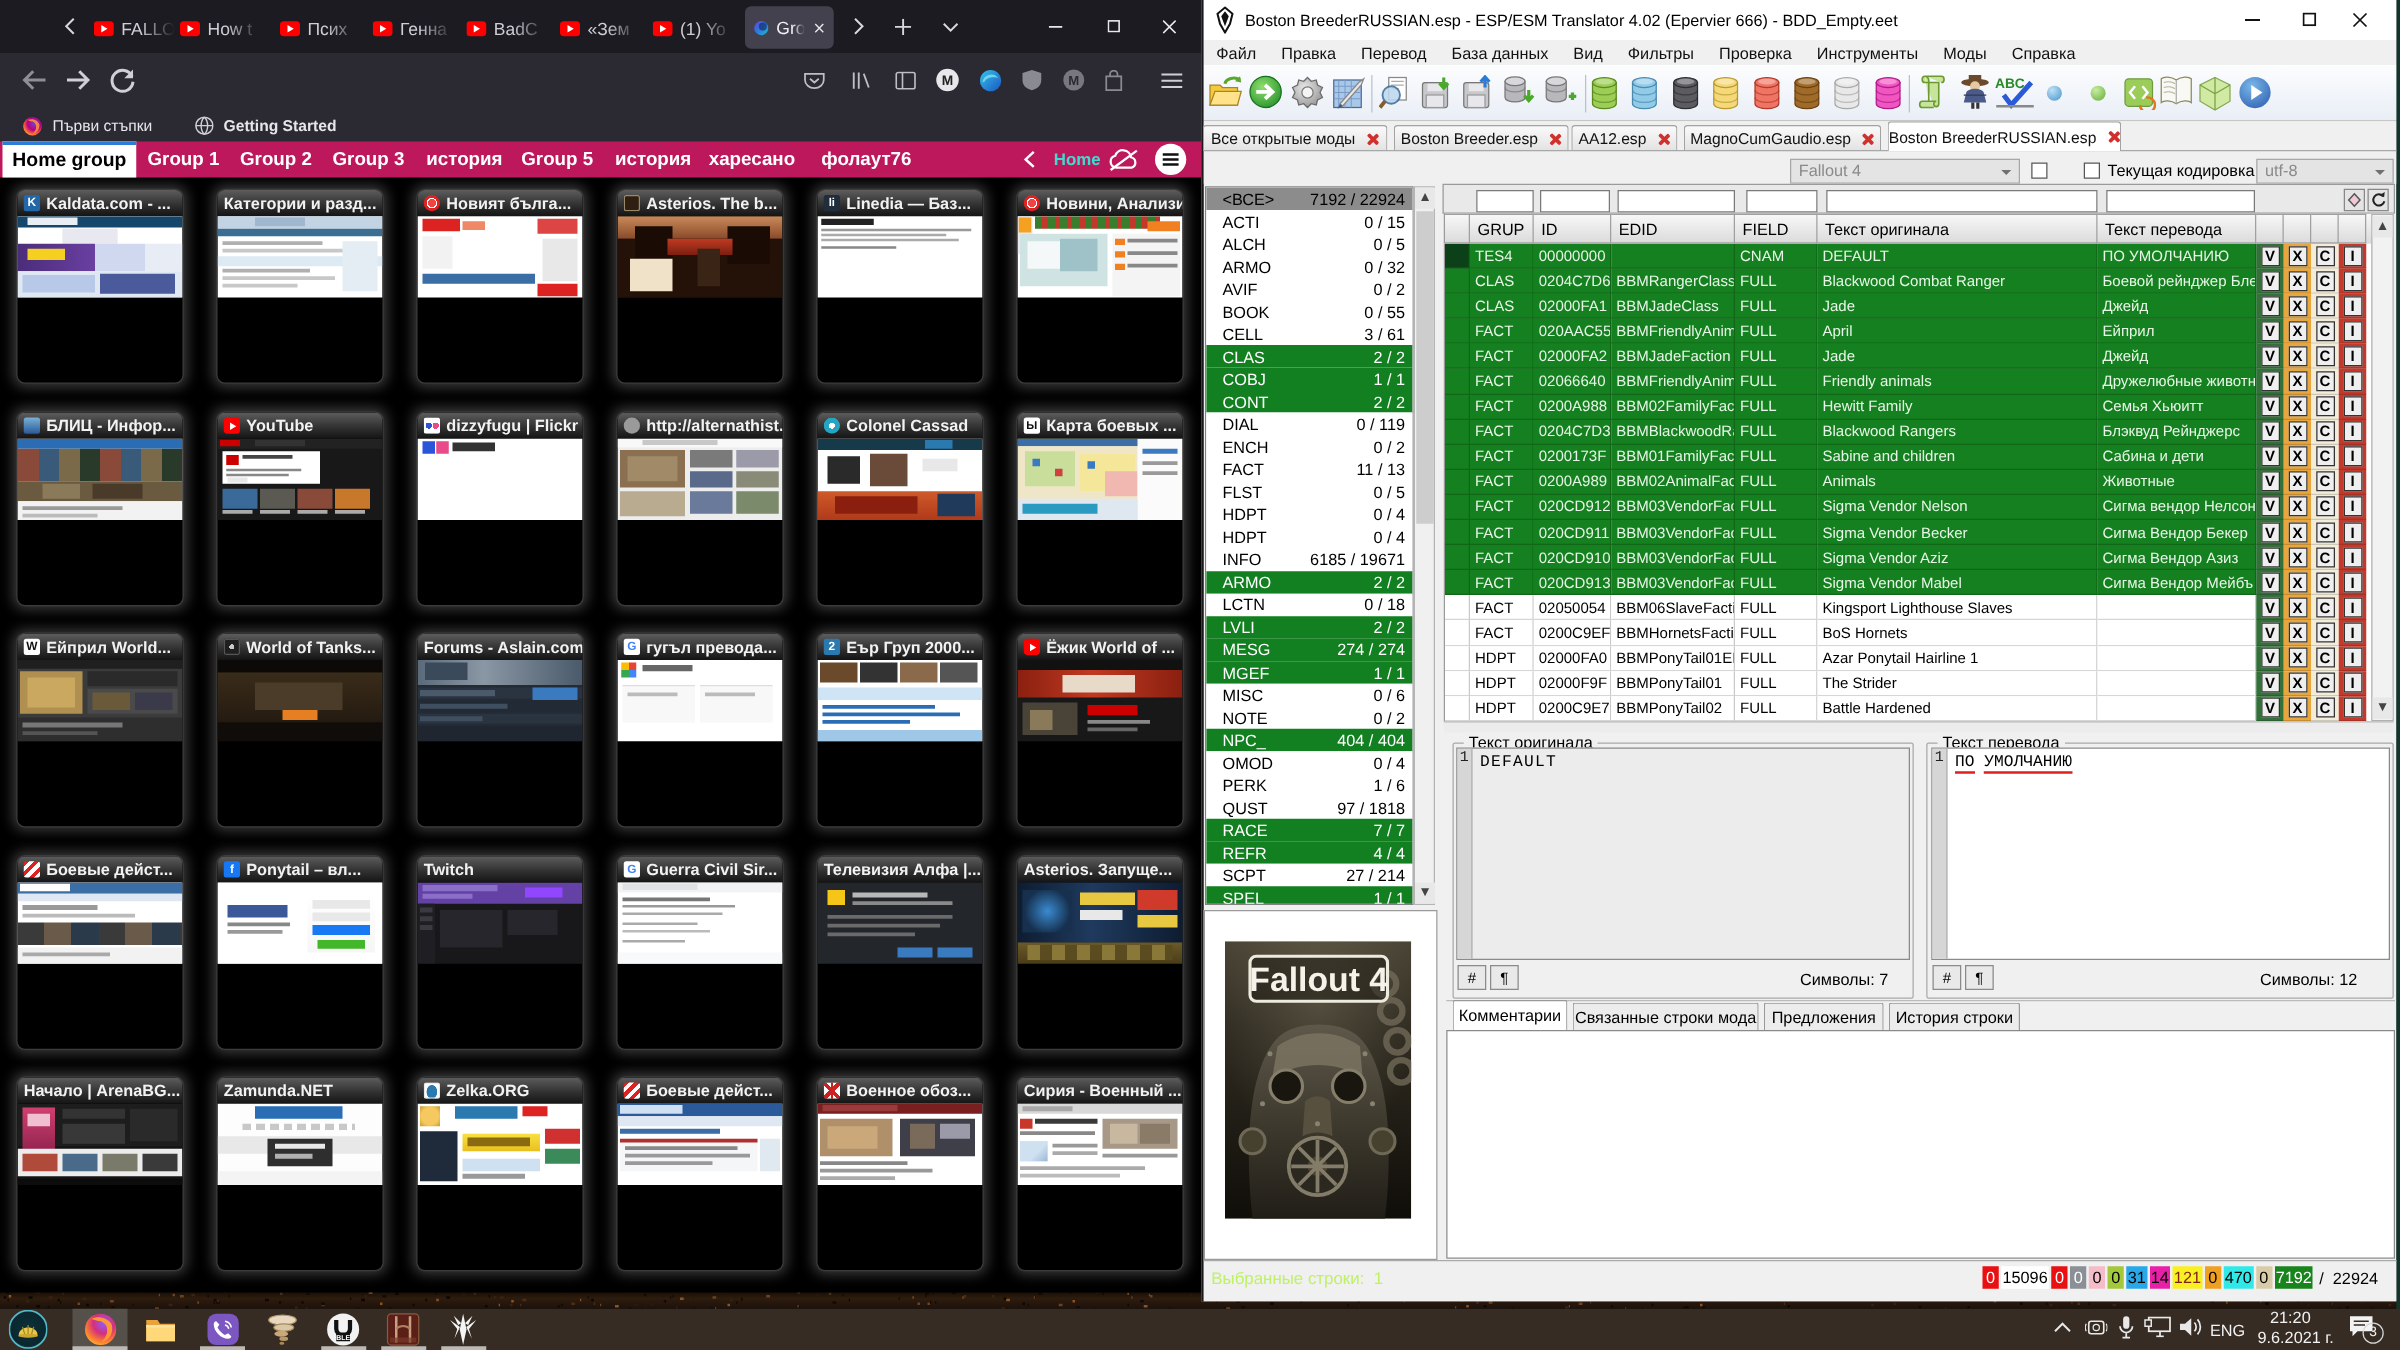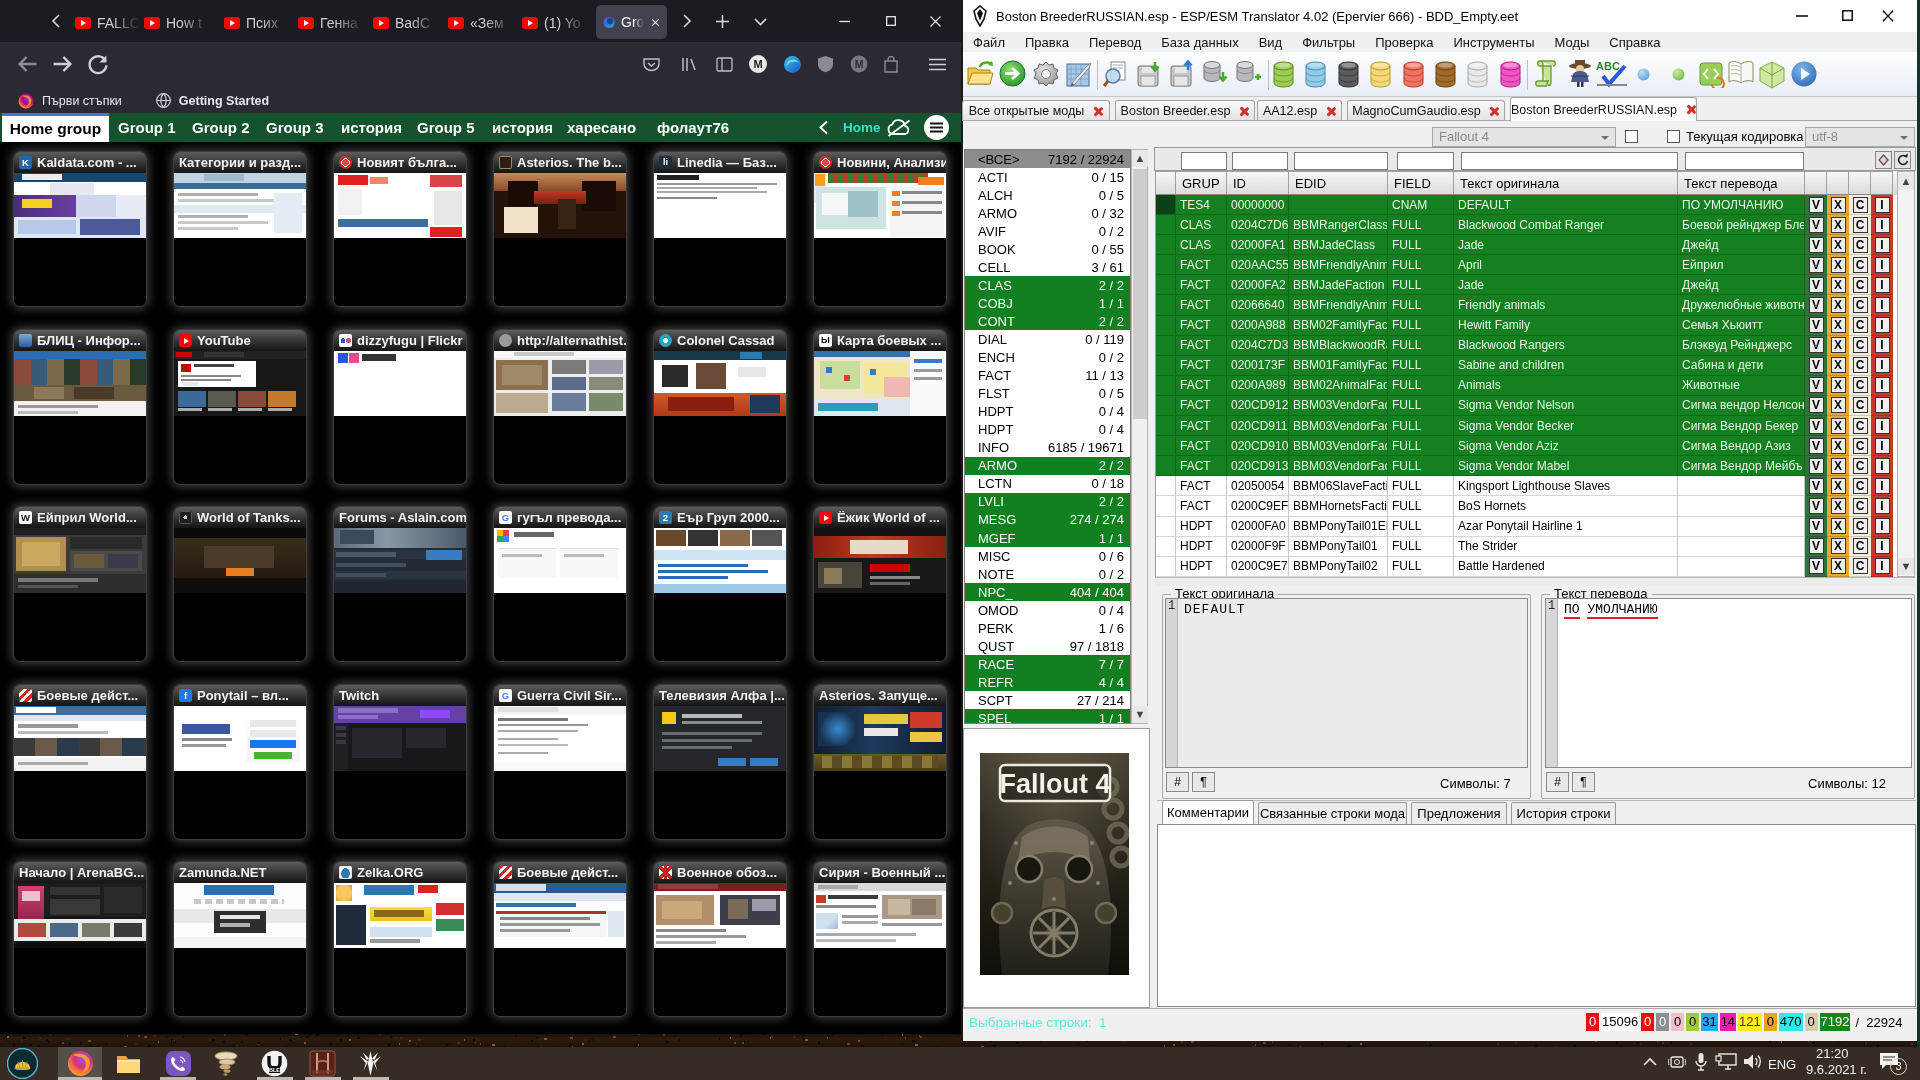--- a/index.html
+++ b/index.html
@@ -13,21 +13,21 @@
 .fad{-webkit-mask-image:linear-gradient(90deg,#000 55%,transparent 95%);mask-image:linear-gradient(90deg,#000 55%,transparent 95%)}
 #atab{position:absolute;left:596px;top:5px;width:71px;height:34px;background:#42414d;border-radius:5px;display:flex;align-items:center;padding:0 7px;gap:6px;color:#f0f0f4;font-size:14px}
 .wbtn{position:absolute;top:0;width:45px;height:42px;display:flex;align-items:center;justify-content:center;color:#eee}
 #navbar{position:absolute;left:0;top:42px;width:961px;height:46px;background:#2b2a33;display:flex;align-items:center}
 .nico{color:#bebec6;display:flex;align-items:center;justify-content:center;position:absolute;top:50px;width:28px;height:28px}
 #urlbar{position:absolute;left:138px;top:50px;width:486px;height:30px;background:#42414d;border:2px solid #45aeba;border-radius:6px;display:flex;align-items:center;overflow:hidden}
 #shieldbox{width:30px;height:28px;background:#52515c;display:flex;align-items:center;justify-content:center;flex:0 0 30px}
 #extchip{height:26px;background:#211f26;display:flex;align-items:center;padding:0 7px;gap:5px;color:#d7d7dc;font-size:13px;flex:0 0 auto}
 #searchph{color:#999aa4;font-size:14px;padding-left:7px;border-left:1px solid #7a7a84;height:20px;line-height:20px;flex:1 1 auto;white-space:nowrap;overflow:hidden}
 #bookbar{position:absolute;left:0;top:88px;width:961px;height:25px;background:#2b2a33;display:flex;align-items:center;color:#e6e6ea;font-size:12.5px;gap:8px}
-#groupbar{position:absolute;left:0;top:113px;width:961px;height:29px;background:#14532d;color:#fff;font-weight:bold;font-size:15px}
+#groupbar{position:absolute;left:0;top:113px;width:961px;height:29px;background:#be185d;color:#fff;font-weight:bold;font-size:15px}
 .glab{position:absolute;top:0;height:29px;line-height:29px;white-space:nowrap}
 #hometab{position:absolute;left:2px;top:0;width:107px;height:29px;background:#fff;border-top:3px solid #2e7cd6;color:#000;text-align:center;line-height:26px;font-size:15.5px;font-weight:bold}
 
 .tile{position:absolute;width:134px;height:156px;background:#000;border-radius:7px;border:1px solid #3c3c3c;box-shadow:0 0 10px 2px rgba(205,205,205,.30);overflow:hidden}
 .thead{height:21px;background:linear-gradient(#5d5d5d,#323232 55%,#141414);display:flex;align-items:center;padding:0 5px;gap:5px;font-weight:bold;font-size:13px;color:#f2f2f2;white-space:nowrap;overflow:hidden}
 .fav{width:13px;height:13px;flex:0 0 13px;border-radius:2px;position:relative;font:bold 9.5px/13px "Liberation Sans",sans-serif;text-align:center;display:inline-block}
 .yt{background:#f00;border-radius:3px}.yt i{position:absolute;left:4.5px;top:3.5px;border-left:5px solid #fff;border-top:3px solid transparent;border-bottom:3px solid transparent}
 .thumb{position:relative;height:65px;overflow:hidden;background:#fff}
 .b{position:absolute}
 
@@ -2021,21 +2021,21 @@
 <div class="mbtn" style="left:1546px;top:772px">#</div>
 <div class="mbtn" style="left:1572px;top:772px">¶</div>
 <div class="syml" style="left:1808px;top:776px">Символы: 12</div>
 <div class="ab" style="left:1157px;top:800px;width:759px;height:1px;background:#bbb"></div>
 <div class="btab" id="btabact" style="left:1162px;top:800px;width:92px">Комментарии</div>
 <div class="btab" style="left:1258px;top:802px;width:149px;height:22px">Связанные строки мода</div>
 <div class="btab" style="left:1411px;top:802px;width:96px;height:22px">Предложения</div>
 <div class="btab" style="left:1511px;top:802px;width:105px;height:22px">История строки</div>
 <div id="bigbox"></div>
 <div id="statusbar"></div>
-<div class="ab" style="left:969px;top:1015px;font-size:13.5px;color:#5eead4">Выбранные строки:&nbsp; 1</div>
+<div class="ab" style="left:969px;top:1015px;font-size:13.5px;color:#bef264">Выбранные строки:&nbsp; 1</div>
 <div class="ab" style="left:1584px;top:1013px;display:flex;align-items:center;white-space:nowrap">
     <span class="stbox" style="background:#e81010;color:#fff">0</span>
     <span class="stbox" style="background:#fff;color:#000">15096</span>
     <span class="stbox" style="background:#e81010;color:#fff">0</span>
     <span class="stbox" style="background:#8a9096;color:#fff">0</span>
     <span class="stbox" style="background:#f4bcc8;color:#000">0</span>
     <span class="stbox" style="background:#a4c83c;color:#000">0</span>
     <span class="stbox" style="background:#28a8e8;color:#000">31</span>
     <span class="stbox" style="background:#e820a8;color:#000">14</span>
     <span class="stbox" style="background:#f8f020;color:#7f1d1d">121</span>

